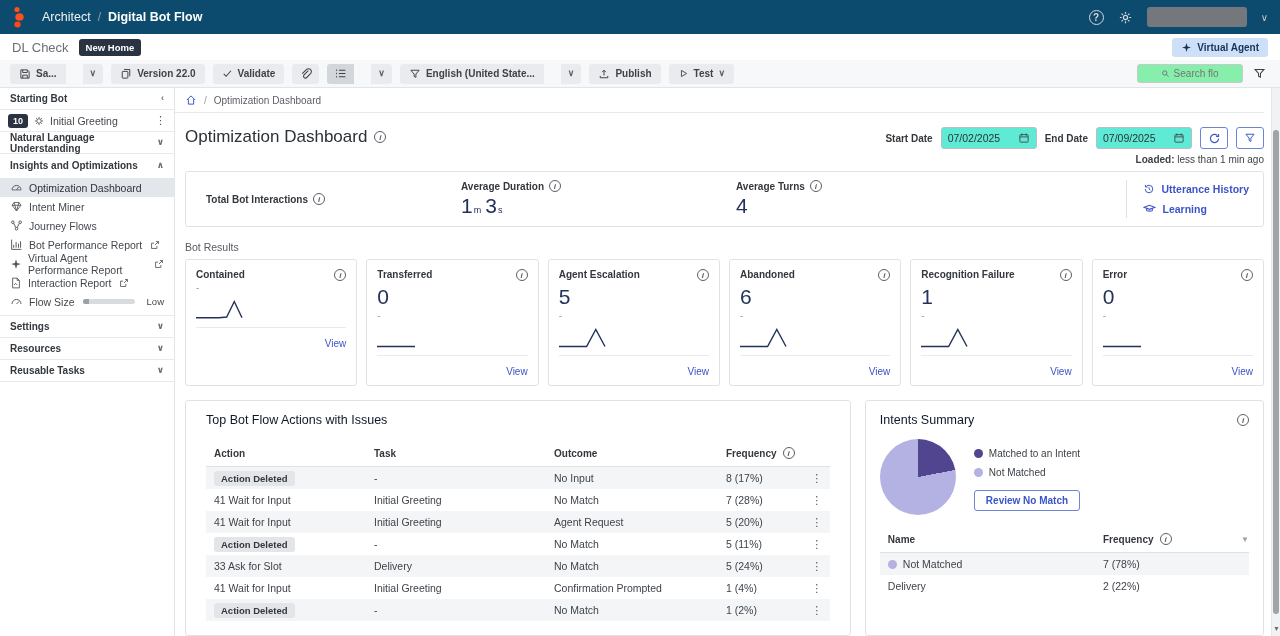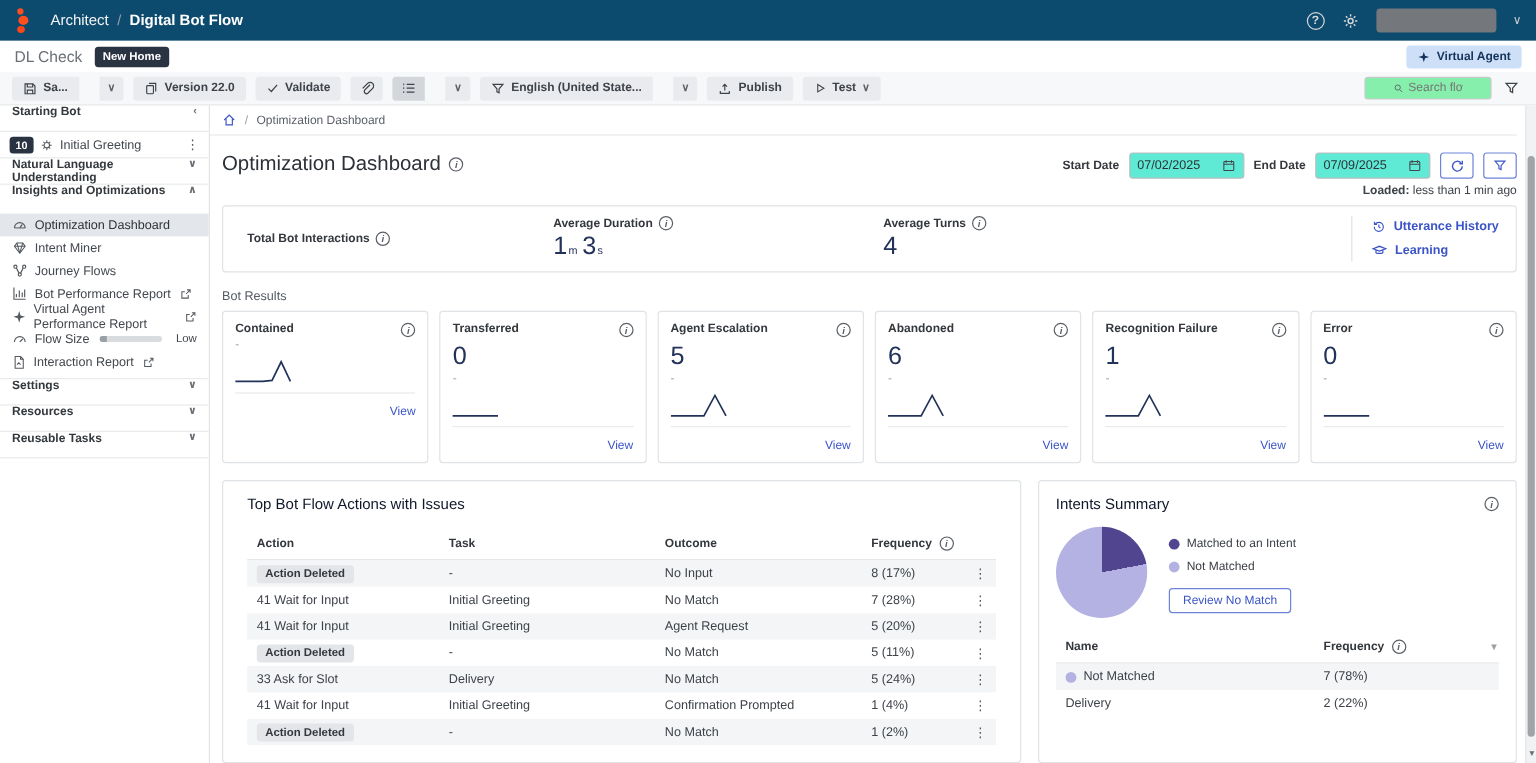--- a/index.html
+++ b/index.html
@@ -45,21 +45,21 @@
     display:flex; align-items:center; padding:0 23px; gap:4px; }
   .searchbox input { border:none; outline:none; width:100%; font-size:10px; color:#3e4349; background:transparent;
     font-family:"Liberation Sans","DejaVu Sans",sans-serif; }
   .filter-plain { background:none; border:none; color:#3e4349; display:flex; cursor:pointer; padding:2px; }
 
   
   .body { flex:1; display:flex; min-height:0; position:relative; }
 
   
   .sidebar { width:175px; flex:0 0 175px; border-right:1px solid #e2e4e7; background:#fff; font-size:10.5px; overflow:hidden; }
-  .side-sec { height:22px; display:flex; align-items:flex-start; padding:0 10px; border-bottom:1px solid #e8eaec;
+  .side-sec { height:22px; display:flex; align-items:center; padding:0 10px; border-bottom:1px solid #e8eaec;
     font-size:10px; font-weight:bold; color:#33383d; cursor:pointer; }
   .side-sec .chev { margin-left:auto; color:#6a6f75; }
   .greet-row { height:22px; display:flex; align-items:center; gap:5px; padding:0 8px; border-bottom:1px solid #e8eaec; cursor:pointer; }
   .count-badge { background:#2a3342; color:#fff; font-size:9px; font-weight:bold; border-radius:3px; padding:2px 5px; }
   .greet-row svg { color:#555a60; }
   .greet-label { color:#43484e; font-size:10.5px; }
   .kebab { margin-left:auto; color:#55595f; font-size:11px; letter-spacing:0; cursor:pointer; }
   .side-items { padding:2px 0 4px; border-bottom:1px solid #e8eaec; }
   .side-item { height:19px; display:flex; align-items:center; gap:6px; padding:0 10px; color:#43484e; cursor:pointer; }
   .side-item svg { color:#555a60; flex:0 0 auto; }
@@ -136,21 +136,21 @@
   .abadge { display:inline-block; background:#e3e5e9; color:#34383d; font-size:9.5px; font-weight:bold;
     border-radius:3px; padding:2px 7px; }
   .trow .kebab { margin-left:0; text-align:center; }
 
   .pie-row { display:flex; align-items:flex-start; margin-top:12px; gap:18px; }
   .pie { width:76px; height:76px; border-radius:50%; flex:0 0 76px; }
   .pie-side { padding-top:9px; }
   .legend-item { display:flex; align-items:center; gap:6px; font-size:10px; color:#3a3f45; margin-bottom:8px; }
   .dot { width:9px; height:9px; border-radius:50%; flex:0 0 9px; }
   .review-btn { margin-top:4px; background:#fff; border:1px solid #6e84d9; border-radius:3px; color:#3b54c8;
-    font-size:10px; font-weight:normal; padding:4px 11px; cursor:pointer;
+    font-size:10px; font-weight:bold; padding:4px 11px; cursor:pointer;
     font-family:"Liberation Sans","DejaVu Sans",sans-serif; }
   .itable { margin-top:14px; }
   .itable .thead, .itable .trow { display:grid; grid-template-columns:1fr 128px 18px; align-items:center; }
   .itable .thead { font-size:10px; font-weight:bold; color:#34383d; padding:4px 0 7px; border-bottom:1px solid #dfe2e5; }
   .itable .thead .fcol { display:flex; align-items:center; gap:6px; }
   .sort-tri { color:#9aa0a6; font-size:8px; text-align:right; cursor:pointer; }
   .itable .trow { height:22px; font-size:10.5px; color:#3e434a; }
   .itable .trow.odd { background:#f4f5f7; }
   .itable .trow > :first-child, .itable .thead > :first-child { padding-left:8px; display:flex; align-items:center; gap:6px; }
 
@@ -343,40 +343,40 @@
         <div class="side-item">
           <svg class="ic" width="12" height="12" viewBox="0 0 16 16">
             <path d="M8 1.5l1.5 5L14.5 8l-5 1.5L8 14.5 6.5 9.5 1.5 8l5-1.5z" fill="currentColor"></path>
           </svg>
           <span>Virtual Agent Performance Report</span>
           <svg class="ic ext" width="10" height="10" viewBox="0 0 16 16" fill="none" stroke="currentColor" stroke-width="1.4">
             <path d="M9.5 2.5H13.5V6.5M13.5 2.5L8 8M11 9.5V13.5H2.5V5H6.5"></path>
           </svg>
         </div>
         <div class="side-item">
+          <svg class="ic" width="12" height="12" viewBox="0 0 16 16" fill="none" stroke="currentColor" stroke-width="1.2">
+            <path d="M3.5 1.5h6l3 3v10h-9z"></path>
+              <path d="M9.5 1.5v3h3"></path>
+              <path d="M5.5 10.5l2-2 2 2"></path>
+          </svg>
+          <span>Interaction Report</span>
+          <svg class="ic ext" width="10" height="10" viewBox="0 0 16 16" fill="none" stroke="currentColor" stroke-width="1.4">
+            <path d="M9.5 2.5H13.5V6.5M13.5 2.5L8 8M11 9.5V13.5H2.5V5H6.5"></path>
+          </svg>
+        </div>
+        <div class="side-item">
           <svg class="ic" width="13" height="13" viewBox="0 0 16 16" fill="none" stroke="currentColor" stroke-width="1.2">
             <path d="M2.5 11a5.5 5.5 0 0111 0"></path>
               <path d="M8 11l3-3"></path>
           </svg>
           <span>Flow Size</span>
           <span class="meter">
               <i></i>
             </span>
           <span class="meter-label">Low</span>
-        </div>
-        <div class="side-item">
-          <svg class="ic" width="12" height="12" viewBox="0 0 16 16" fill="none" stroke="currentColor" stroke-width="1.2">
-            <path d="M3.5 1.5h6l3 3v10h-9z"></path>
-              <path d="M9.5 1.5v3h3"></path>
-              <path d="M5.5 10.5l2-2 2 2"></path>
-          </svg>
-          <span>Interaction Report</span>
-          <svg class="ic ext" width="10" height="10" viewBox="0 0 16 16" fill="none" stroke="currentColor" stroke-width="1.4">
-            <path d="M9.5 2.5H13.5V6.5M13.5 2.5L8 8M11 9.5V13.5H2.5V5H6.5"></path>
-          </svg>
         </div>
       </div>
       <div class="side-sec">
         <span>Settings</span>
         <span class="chev">∨</span>
       </div>
       <div class="side-sec">
         <span>Resources</span>
         <span class="chev">∨</span>
       </div>

